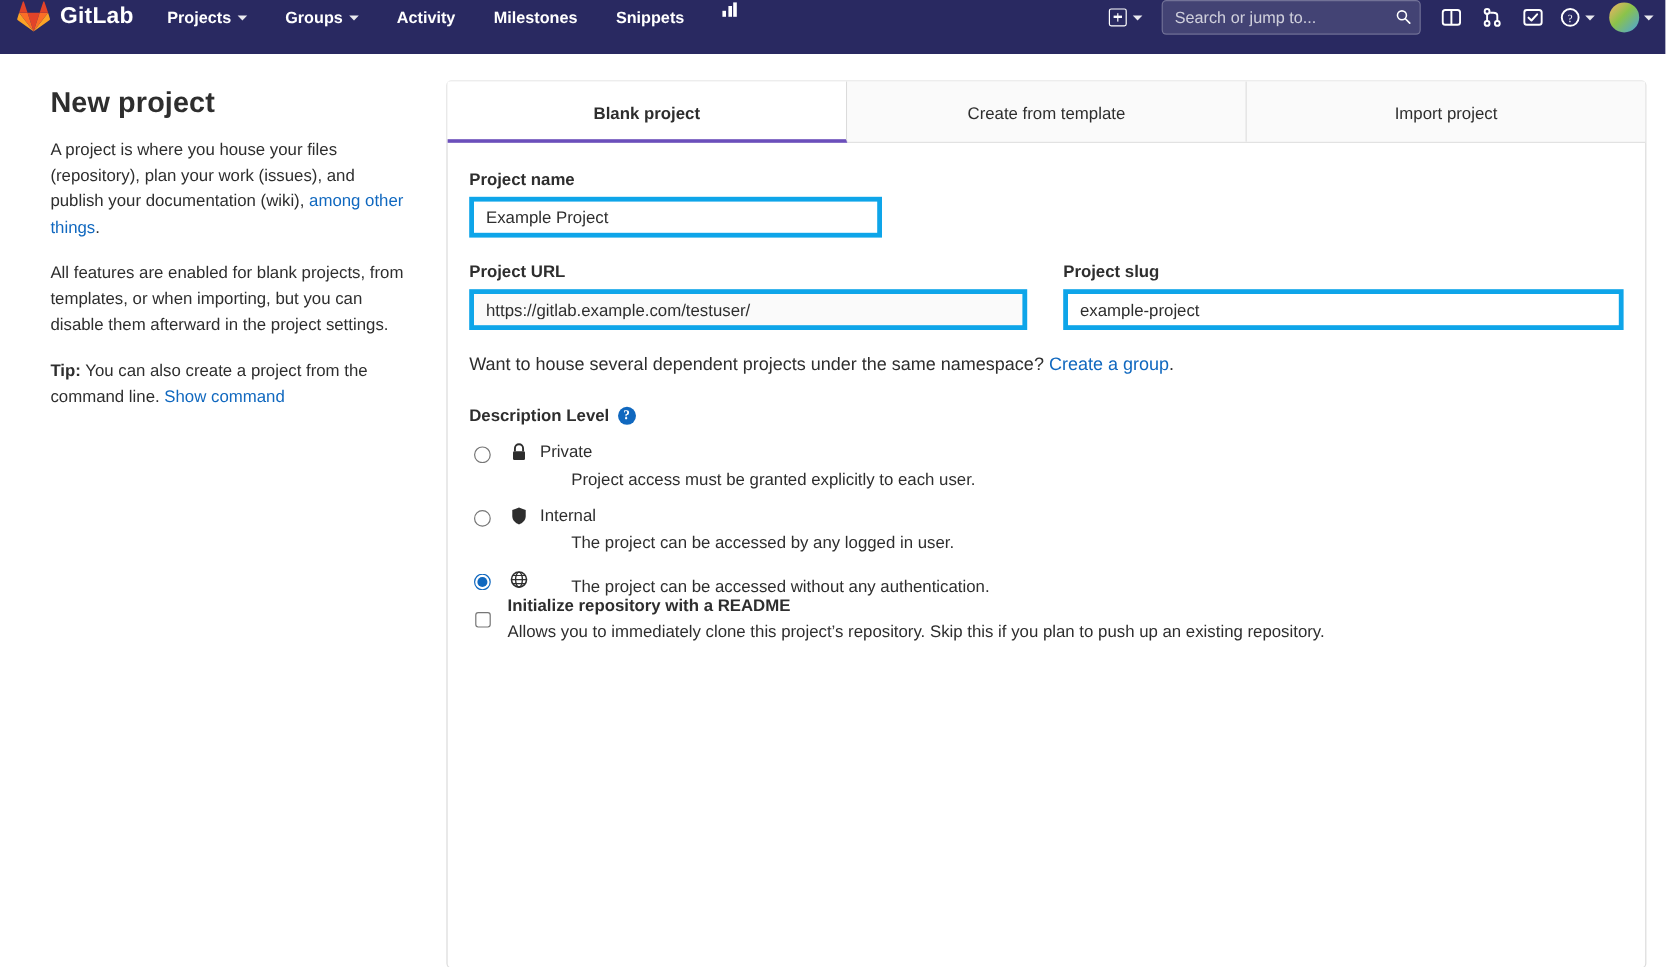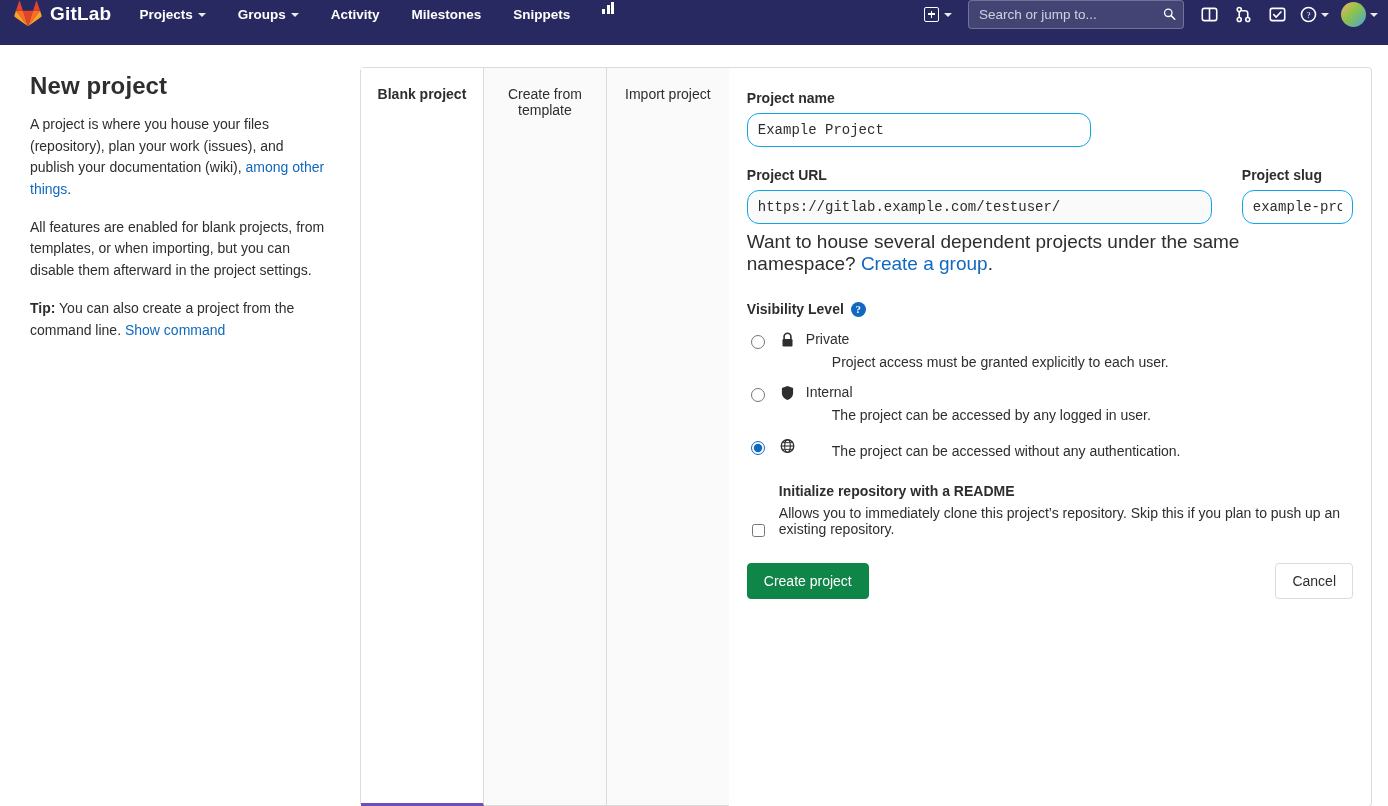--- a/index.html
+++ b/index.html
@@ -117,21 +117,21 @@
   .avatar-wrap { display: flex; align-items: center; gap: 4px; cursor: pointer; padding-left: 4px;}
   .avatar {
     width: 25px; height: 25px; border-radius: 50%;
     background: linear-gradient(135deg,#f7b267 0%,#8bc34a 45%,#4aa3df 100%);
     display: block;
   }
 
   
   .page {
     display: flex;
-    padding: 22px 16px 0 0;
+    padding: 22px 16px 0 12px;
     height: calc(806px - 45px);
   }
 
   .sidebar {
     width: 360px;
     padding: 5px 30px 0 30px;
     flex: none;
   }
   .sidebar h1 {
     font-size: 24px;
@@ -148,20 +148,21 @@
   }
   a, .link { color: #1068bf; text-decoration: none; cursor: pointer; }
 
   
   .panel {
     flex: 1;
     border: 1px solid #dbdbdb;
     border-radius: 4px;
     background: #fff;
     display: flex;
+    flex-direction: column;
     margin-right: 0;
     height: 740px;
   }
   .tabs {
     display: flex;
     border-bottom: 1px solid #dbdbdb;
     background: #fafafa;
   }
   .tab {
     flex: 1;
@@ -189,45 +190,45 @@
   }
   .label {
     font-weight: bold;
     font-size: 14px;
     display: block;
     margin-bottom: 7px;
     color: #2e2e2e;
   }
   .text-input {
     height: 34px;
-    border: 1px solid #0ea5e9;
-    border-radius: 12px;
+    border: 4px solid #0ea5e9;
+    border-radius: 0;
     padding: 0 10px;
     font-size: 14px;
-    font-family: Liberation Mono, monospace;
+    font-family: Liberation Sans, sans-serif;
     color: #2e2e2e;
     outline: none;
     background: #fff;
   }
   .text-input::placeholder { color: #919191; }
   #project-name { width: 344px; display: block; }
 
   .row { display: flex; gap: 30px; margin-top: 20px; }
   .col-url { width: 465px; }
   .col-slug { flex: 1; }
   .url-prefix {
     width: 100%;
     background: #fafafa;
     color: #2e2e2e;
   }
   .slug-input { width: 100%; }
   .hint {
-    font-size: 19px;
-    color: #2e2e2e;
-    margin-top: 7px;
+    font-size: 15px;
+    color: #2e2e2e;
+    margin-top: 20px;
   }
   .desc-block { margin-top: 20px; }
   textarea.desc {
     width: 100%;
     height: 84px;
     border: 1px solid #dbdbdb;
     border-radius: 4px;
     padding: 8px 10px;
     font-size: 14px;
     font-family: "Liberation Sans", sans-serif;
@@ -258,22 +259,21 @@
     margin-top: 14px;
     align-items: flex-start;
   }
   .vis-opt input[type=radio] { margin: 4px 14px 0 4px; width: 14px; height: 14px; accent-color: #1068bf; }
   .vis-ico { width: 18px; margin-right: 9px; margin-top: 1px; flex: none; text-align: center; }
   .vis-text .vis-title { font-size: 14px; color: #2e2e2e; line-height: 1.2; }
   .vis-text .vis-sub { font-size: 14px; color: #2e2e2e; margin-top: 6px; margin-left: 26px; }
 
   .readme-row {
     display: flex;
-    margin-top: 24px;
-    align-items: flex-end;
+    align-items: center;
   }
   .readme-row input[type=checkbox] { margin: 3px 14px 0 5px; width: 13px; height: 13px; }
   .readme-title { font-weight: bold; font-size: 14px; }
   .readme-sub { font-size: 14px; margin-top: 6px; }
 
   .actions {
     display: flex;
     align-items: center;
     justify-content: space-between;
     margin-top: 26px;
@@ -420,21 +420,21 @@
         <div class="col-slug">
           <label class="label">Project slug</label>
           <input class="text-input slug-input" type="text" value="example-project" style="">
         </div>
       </div>
 
       <div class="hint"><span>Want to house several dependent projects under the same namespace? </span><a class="link">Create a group</a><span>.</span></div>
 
 
       <div class="vis-head">
-        <span>Visibility Level</span>
+        <span>Description Level</span>
         <span class="q-icon">?</span>
       </div>
 
       <div class="vis-opt">
         <input type="radio" name="visibility" style="">
         <span class="vis-ico">
           <svg width="15" height="16" viewBox="0 0 14 16">
             <path d="M3.6 7 V4.6 a3.4 3.4 0 0 1 6.8 0 V7" fill="none" stroke="#2e2e2e" stroke-width="1.6"></path>
             <rect x="2" y="7" width="10" height="7.4" rx="1.2" fill="#2e2e2e"></rect>
           </svg>
@@ -475,20 +475,16 @@
       </div>
 
       <div class="readme-row">
         <input type="checkbox" style="">
         <div>
           <div class="readme-title">Initialize repository with a README</div>
           <div class="readme-sub">Allows you to immediately clone this project’s repository. Skip this if you plan to push up an existing repository.</div>
         </div>
       </div>
 
-      <div class="actions">
-        <button class="btn-primary">Create project</button>
-        <button class="btn-default">Cancel</button>
-      </div>
 
     </div>
   </div>
 </div>
 
 </body></html>

